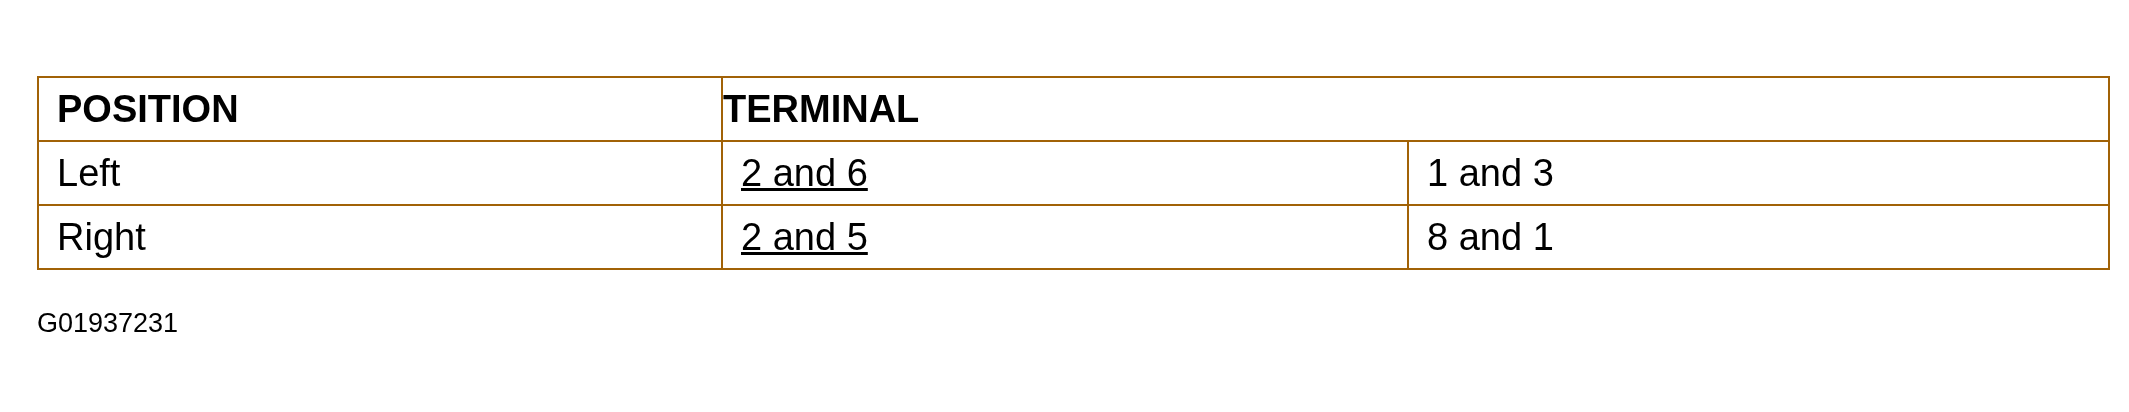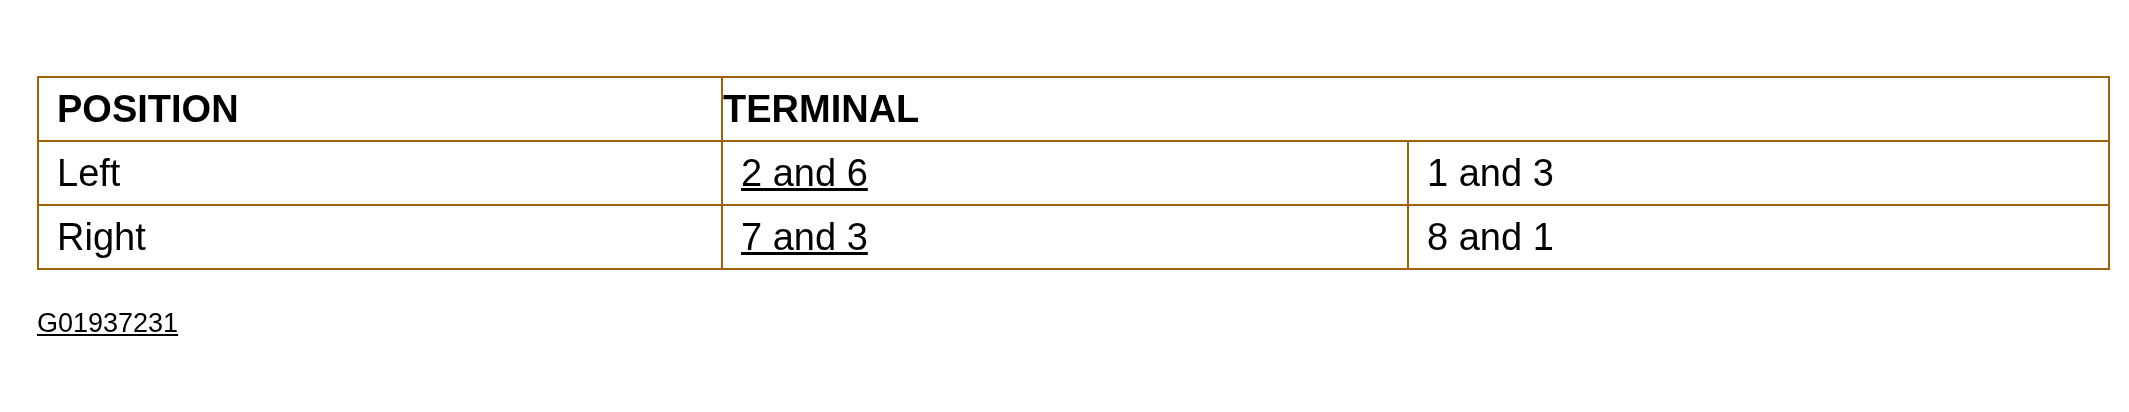--- a/index.html
+++ b/index.html
@@ -3,37 +3,37 @@
 <meta charset="utf-8">
 <style>
   html, body { margin:0; padding:0; background:#fff; }
   body { width:2129px; height:412px; position:relative; overflow:hidden; font-family:"Liberation Sans", sans-serif; color:#000; }
   .tbl { position:absolute; left:37px; top:76px; width:2073px; border-collapse:collapse; }
   .tbl td { border:2px solid #a16207; height:64px; padding:0 0 0 18px; font-size:38px; vertical-align:middle; box-sizing:border-box; }
   .tbl td.h { font-weight:bold; }
   .tbl td.center { text-align:left; padding-left:0; }
   .c1 { width:684px; }
   .c2 { width:686px;text-decoration:underline; }
-  .caption { position:absolute; left:37px; top:308px; font-size:27px;text-decoration:underline; }
+  .caption { position:absolute; left:37px; top:308px; font-size:27px; }
 </style>
 </head>
 <body>
 
 <table class="tbl">
   <tbody>
       <tr>
     <td class="h c1">POSITION</td>
     <td class="h center" colspan="2">TERMINAL</td>
   </tr>
   <tr>
     <td class="c1">Left</td>
     <td class="c2">2 and 6</td>
     <td>1 and 3</td>
   </tr>
   <tr>
     <td class="c1">Right</td>
-    <td class="c2">7 and 3</td>
+    <td class="c2">2 and 5</td>
     <td>8 and 1</td>
   </tr>
 </tbody>
   </table>
 
 <div class="caption">G01937231</div>
 
 </body></html>

